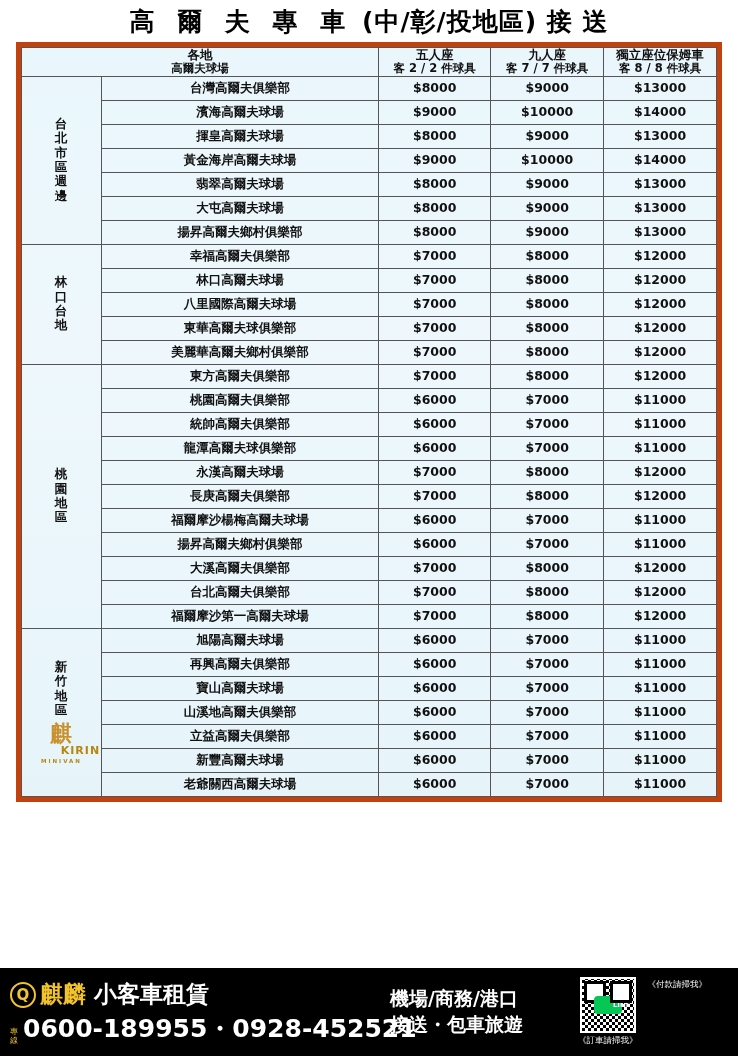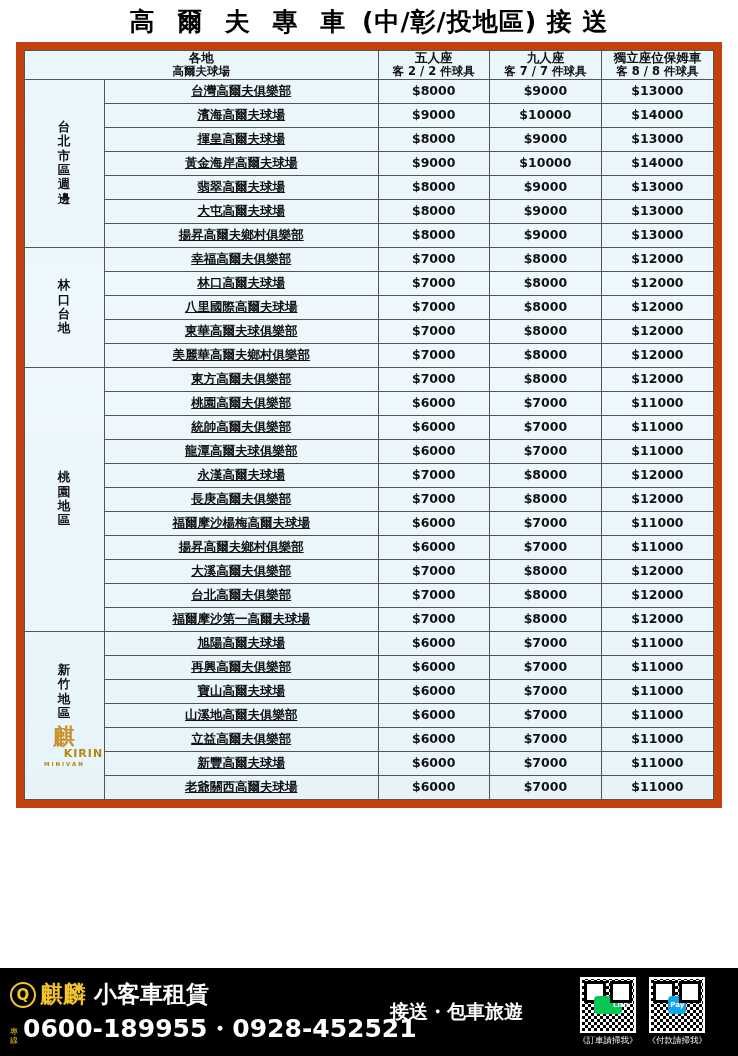--- a/index.html
+++ b/index.html
@@ -26,21 +26,21 @@
     font-weight: bold;
     letter-spacing: 1px;
     color: #000;
     white-space: nowrap;
   }
   .title-text .sp { letter-spacing: 7px; }
 
   
   .table-wrap {
     margin: 0 16px;
-    border: 8px solid #c2410c;
+    border: 5px solid #c2410c;
     background: #0ea5e9;
   }
   table.sheet {
     border-collapse: collapse;
     width: 100%;
     background: linear-gradient(180deg,#e9f6fb 0%, #eef8fc 40%, #e6f4fa 100%);
   }
   table.sheet td, table.sheet th {
     border: 1px solid #555;
     font-size: 12.5px;
@@ -58,21 +58,21 @@
   }
   .hdr-sub { font-size: 11.5px; }
   .region-cell {
     width: 80px;
     font-size: 13px;
     letter-spacing: 1px;
     line-height: 1.35;
     vertical-align: middle;
   }
   .region-cell span { display: block; }
-  .course-cell { text-align: center; text-decoration: underline; }
+  .course-cell { text-align: center; }
   .price-cell { width: 118px; }
   .group-end td { border-bottom: 2px solid #000; }
   thead td { border-bottom: 2px solid #000; }
   .col-course { width: 300px; }
 
   
   .kirin-logo {
     margin-top: 6px;
     display: flex;
     flex-direction: column;
@@ -459,30 +459,28 @@
     </div>
     <div class="f-phoneline">
       <div class="f-vert">
         <span>專線</span>
       </div>
       <div class="f-phones">0600-189955・0928-452521</div>
     </div>
   </div>
 
   <div class="f-mid">
+    <div>機場/商務/港口</div>
     <div>接送・包車旅遊</div>
   </div>
 
   <div class="f-qrs">
     <div class="qr-box">
       <div class="qr qr-line">
         <div class="qr-center">LINE</div>
       </div>
       <div class="qr-caption">《訂車請掃我》</div>
     </div>
     <div class="qr-box">
-      <div class="qr qr-pay">
-        <div class="qr-center">Pay</div>
-      </div>
       <div class="qr-caption">《付款請掃我》</div>
     </div>
   </div>
 </div>
 
 </body></html>

